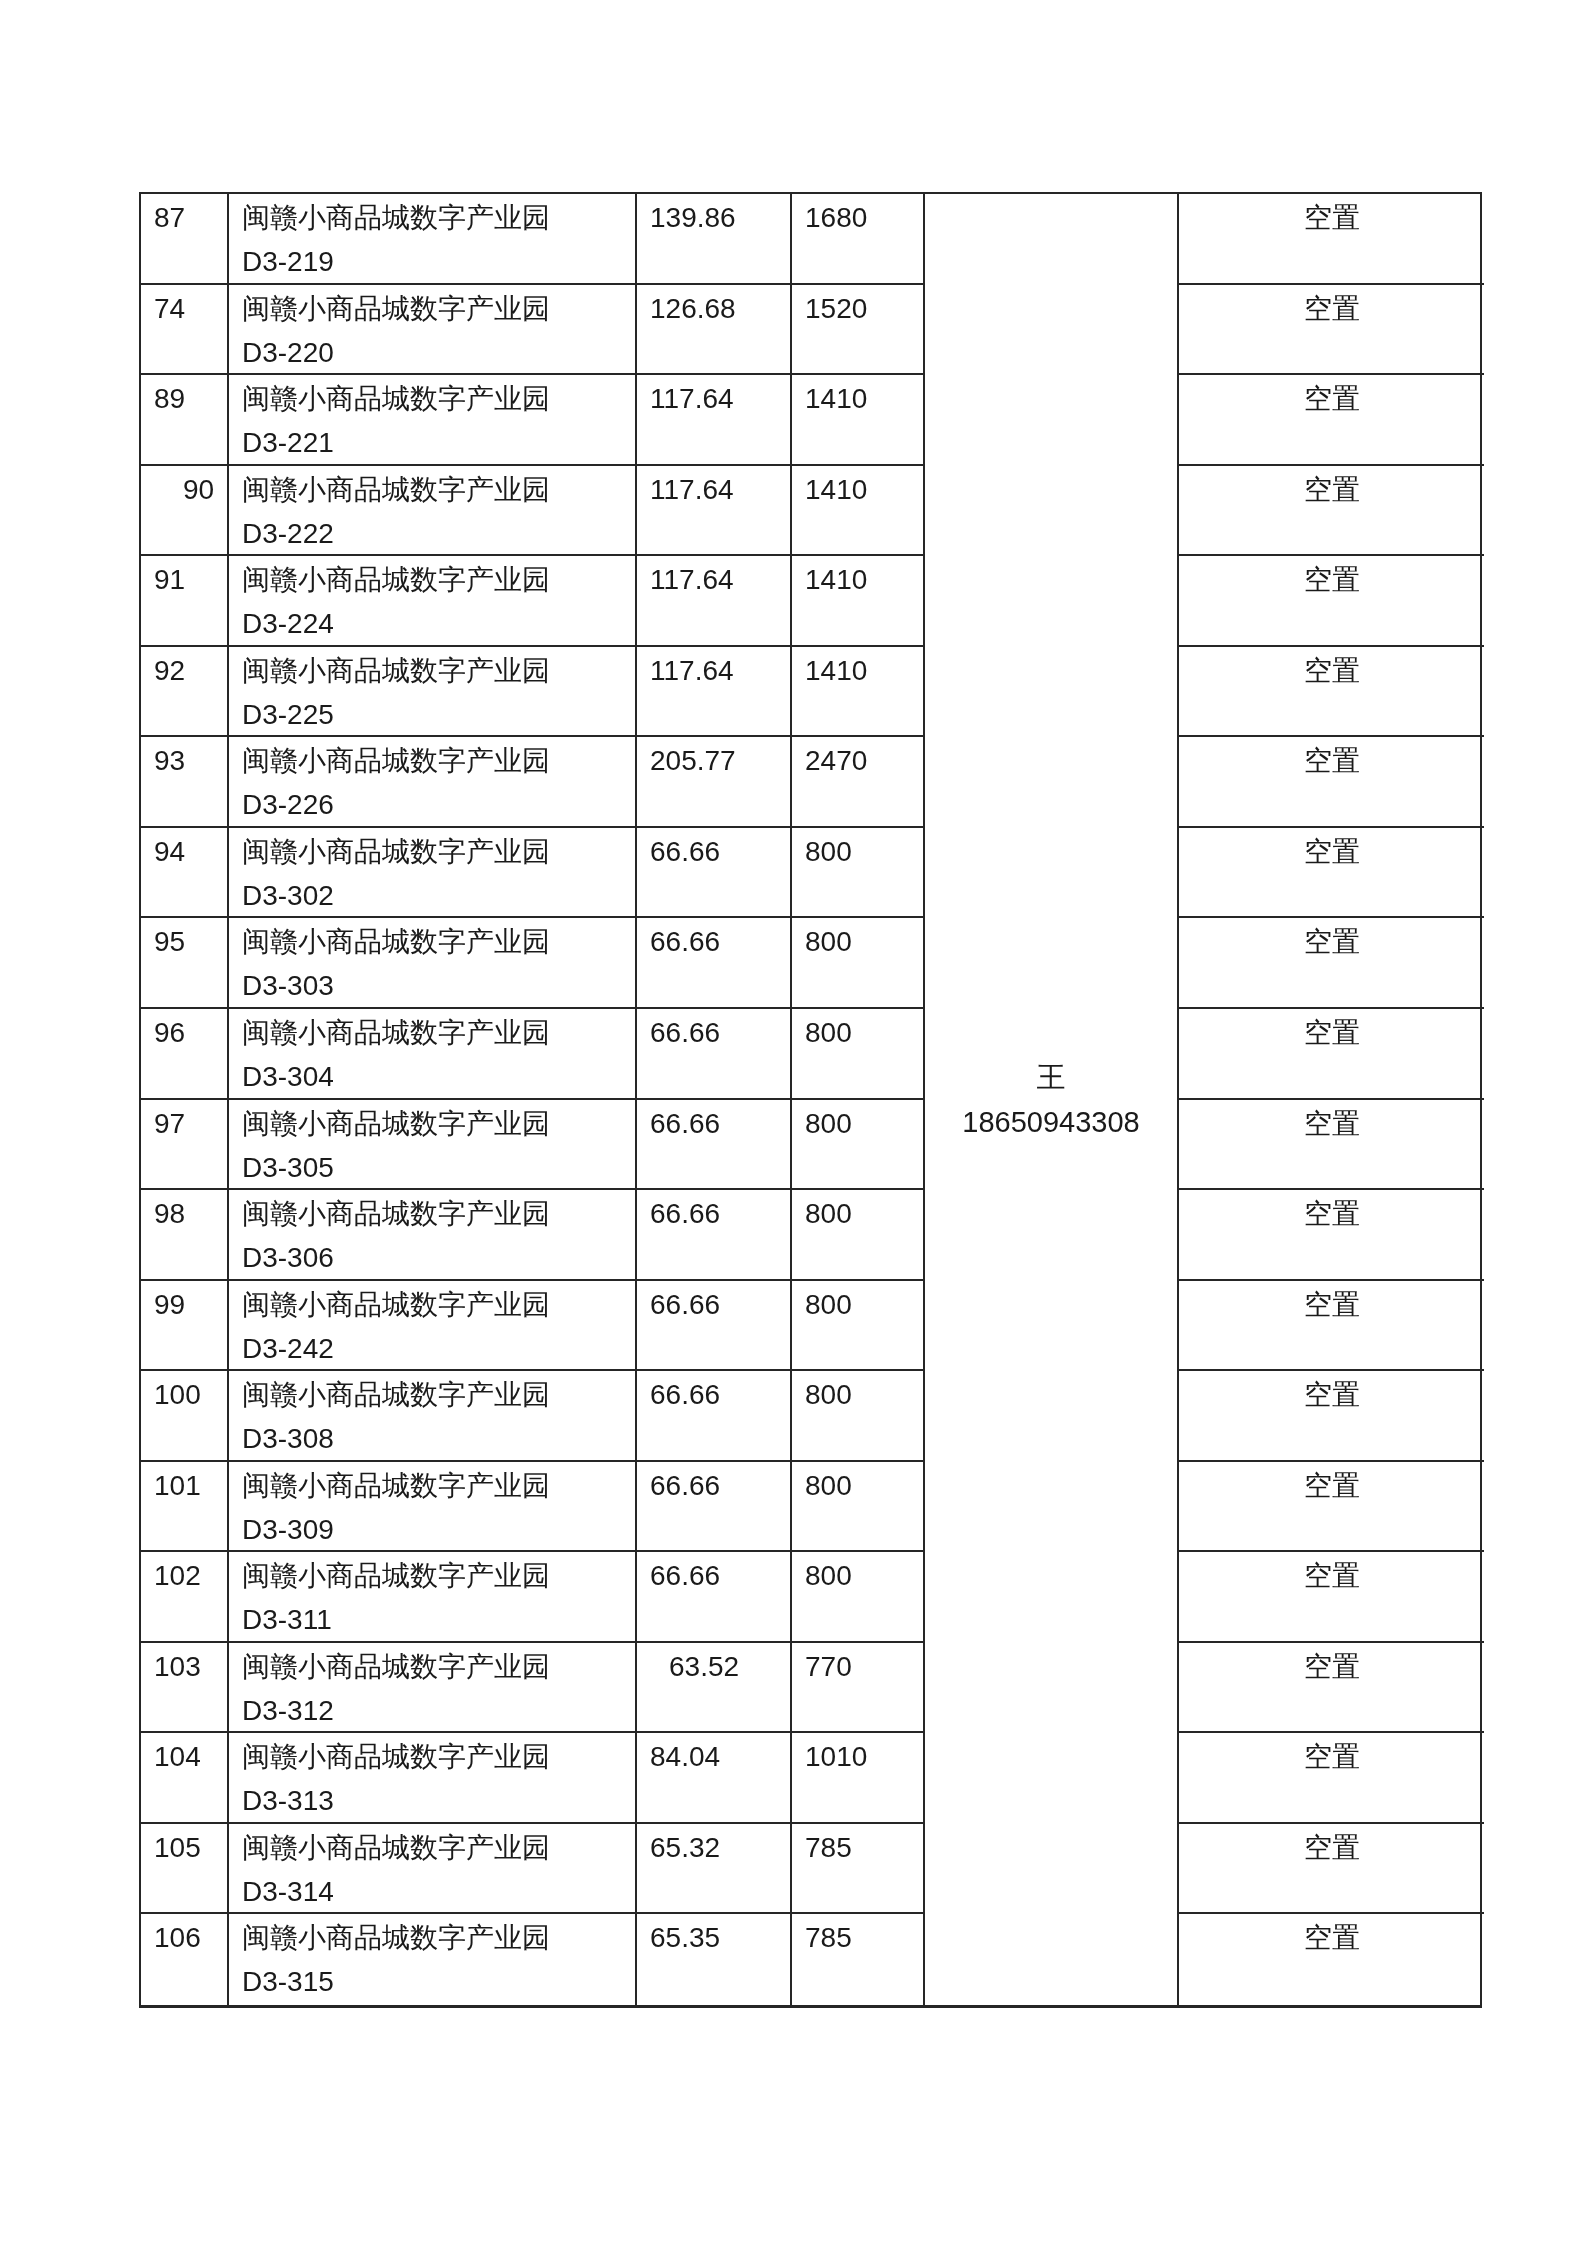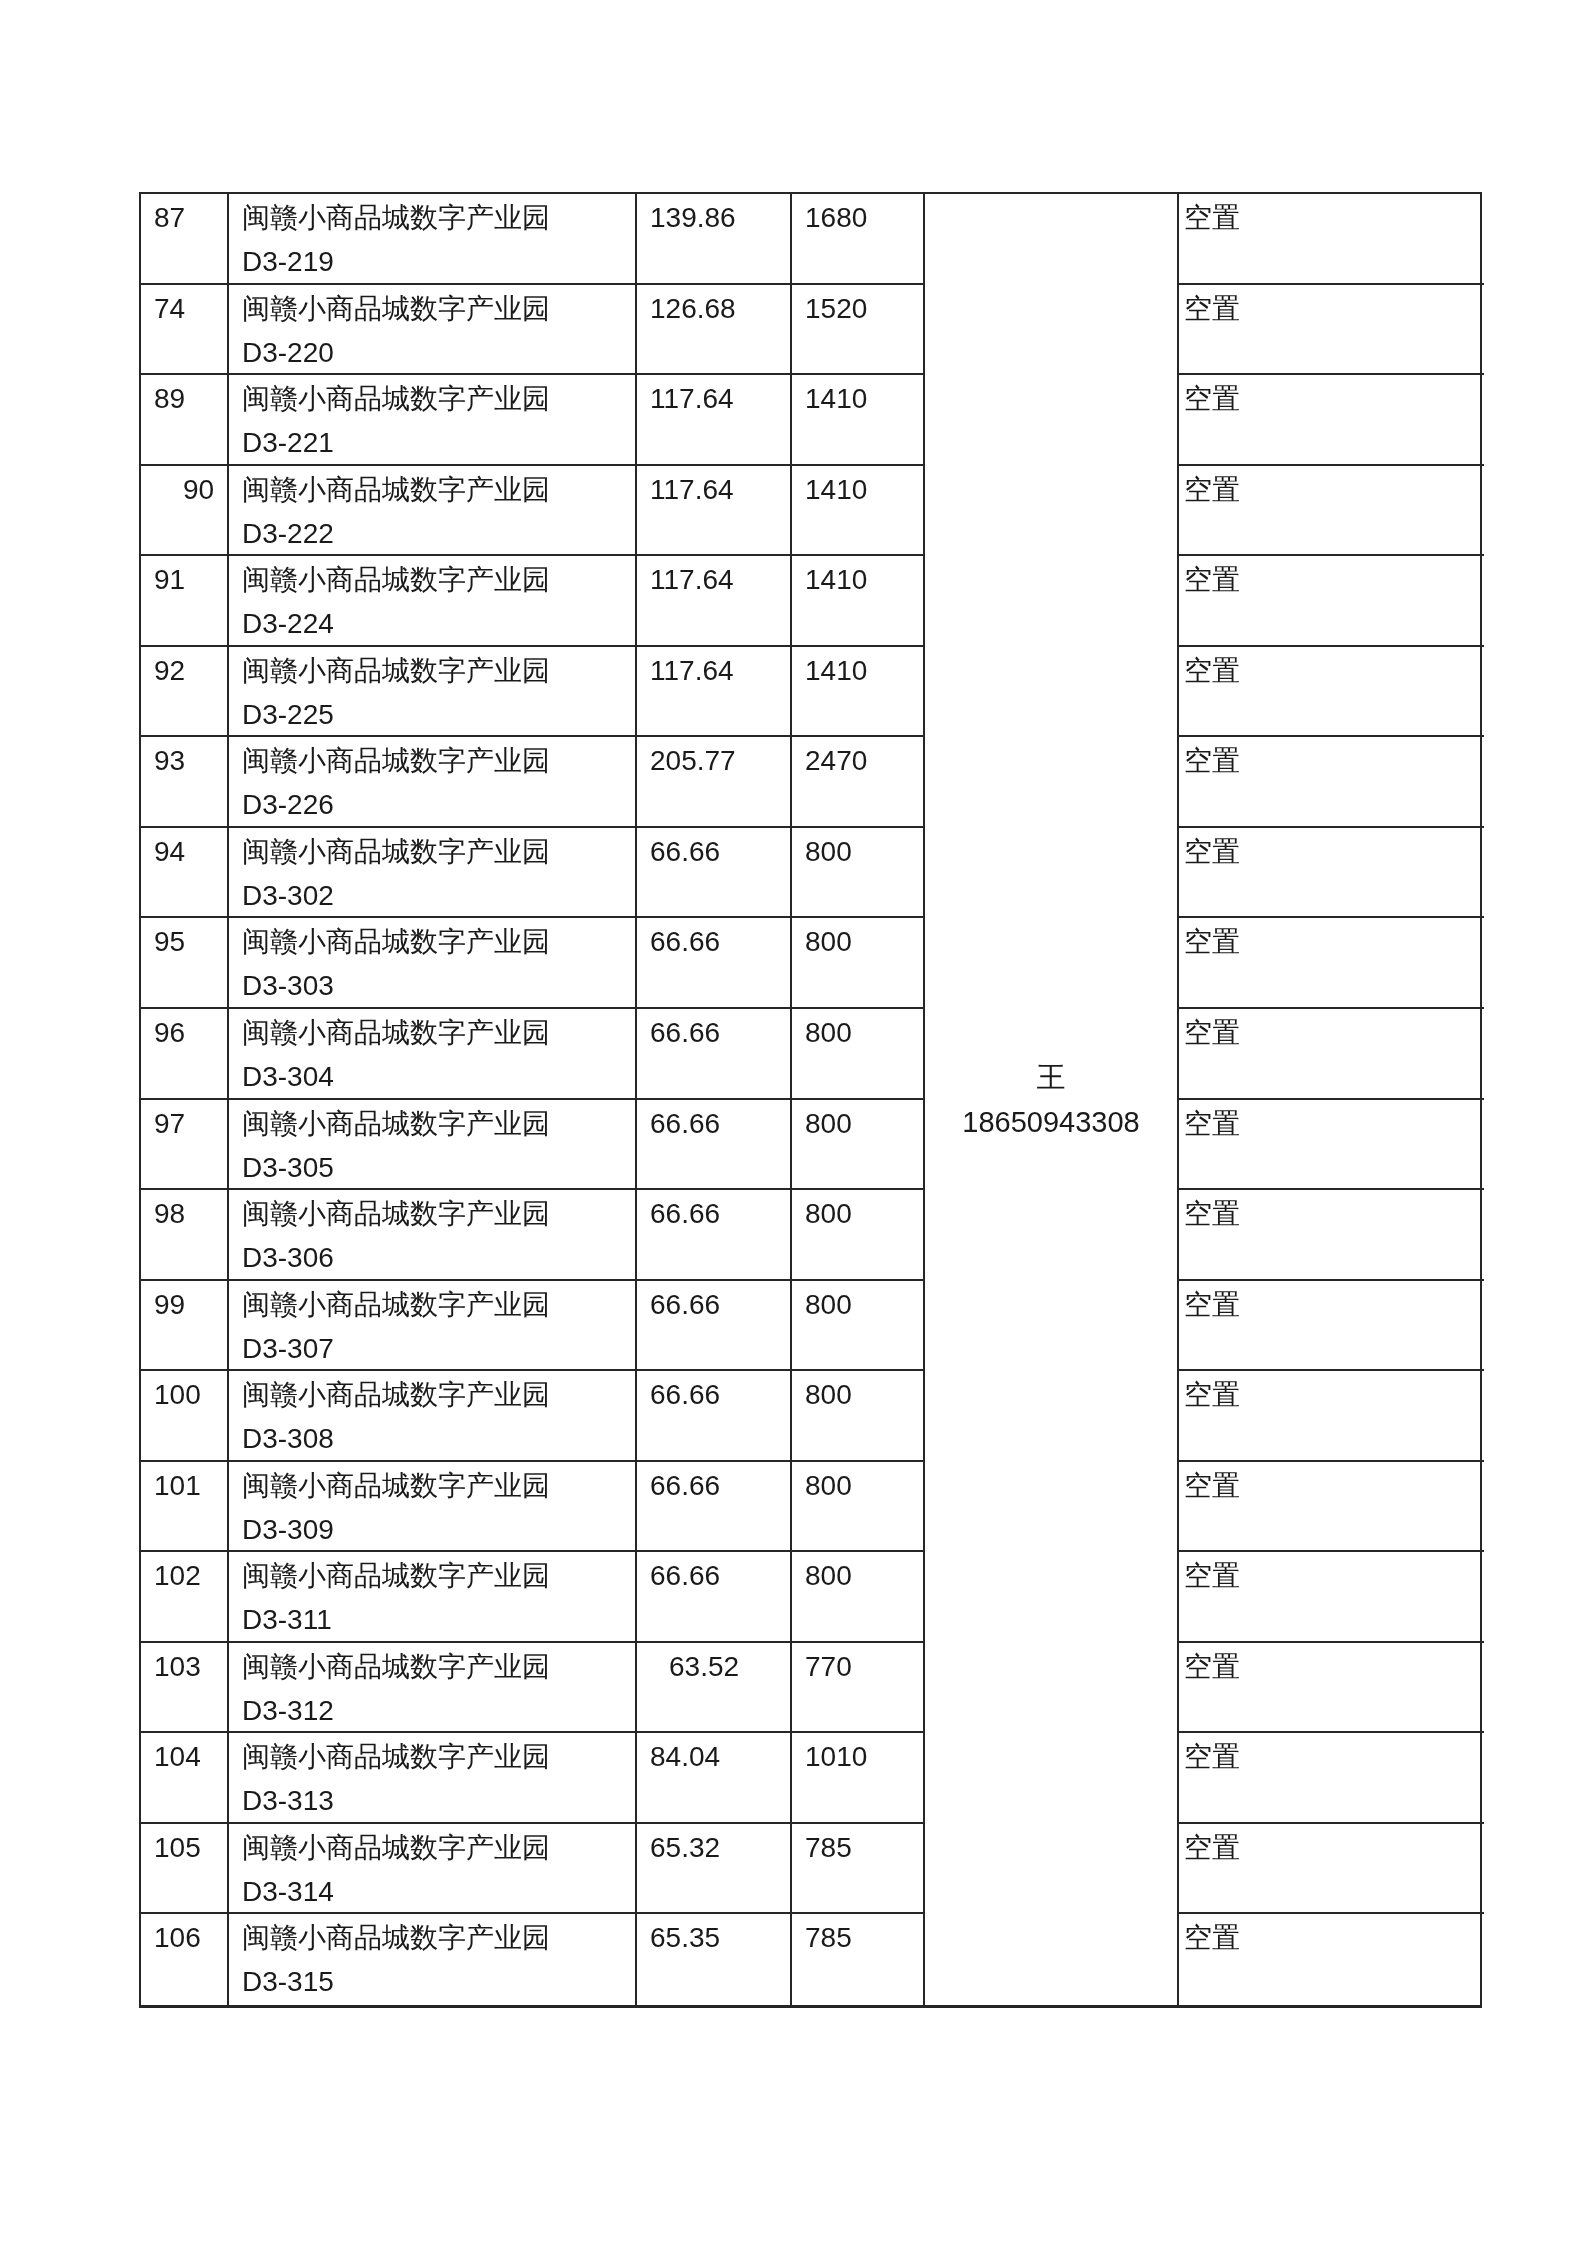--- a/index.html
+++ b/index.html
@@ -40,21 +40,21 @@
     padding: 2px 4px 0 13px;
     font-size: 28px;
     line-height: 44px;
     overflow: hidden;
     white-space: nowrap;
   }
   .c-no     { grid-column: 1; }
   .c-name   { grid-column: 2; }
   .c-area   { grid-column: 3; }
   .c-price  { grid-column: 4; }
-  .c-status { grid-column: 6; border-right: none; text-align: left; padding-left: 5px; }
+  .c-status { grid-column: 6; border-right: none; text-align: center; padding-left: 5px; }
   .last-row { border-bottom: none; }
   .contact {
     grid-column: 5;
     grid-row: 1 / 21;
     box-sizing: border-box;
     border-right: 2px solid #262626;
     display: flex;
     flex-direction: column;
     align-items: center;
     justify-content: center;
@@ -177,21 +177,21 @@
     <div class="park">闽赣小商品城数字产业园</div>
     <div class="unit">D3-306</div>
   </div>
   <div class="cell c-area" style="grid-row: 12;">66.66</div>
   <div class="cell c-price" style="grid-row: 12;">800</div>
   <div class="cell c-status" style="grid-row: 12;">空置</div>
 
   <div class="cell c-no" style="grid-row: 13;">99</div>
   <div class="cell c-name" style="grid-row: 13;">
     <div class="park">闽赣小商品城数字产业园</div>
-    <div class="unit">D3-307</div>
+    <div class="unit">D3-242</div>
   </div>
   <div class="cell c-area" style="grid-row: 13;">66.66</div>
   <div class="cell c-price" style="grid-row: 13;">800</div>
   <div class="cell c-status" style="grid-row: 13;">空置</div>
 
   <div class="cell c-no" style="grid-row: 14;">100</div>
   <div class="cell c-name" style="grid-row: 14;">
     <div class="park">闽赣小商品城数字产业园</div>
     <div class="unit">D3-308</div>
   </div>

